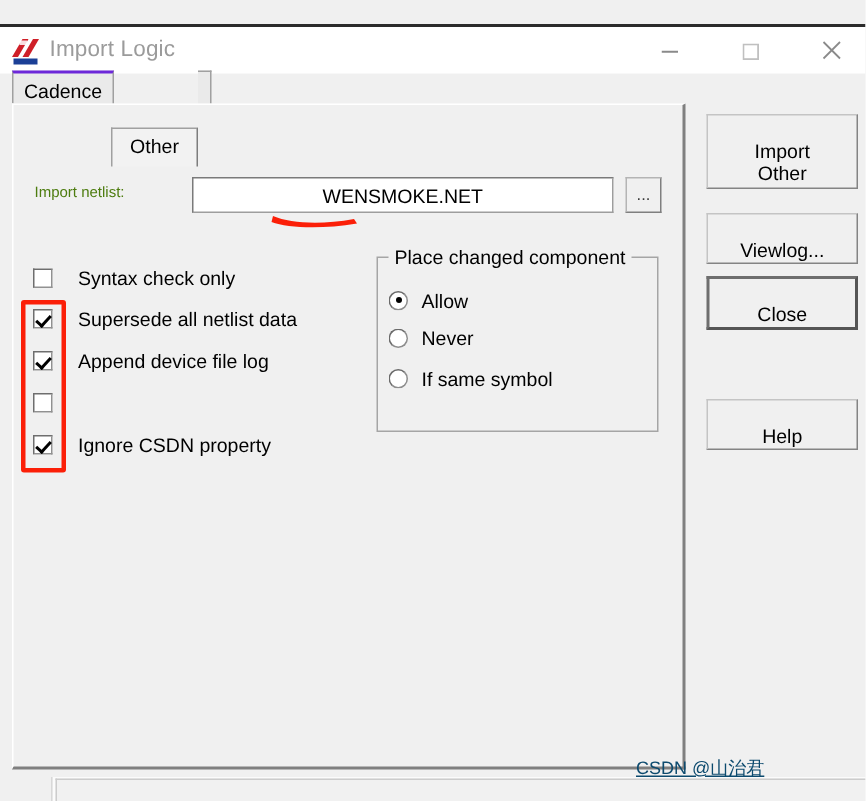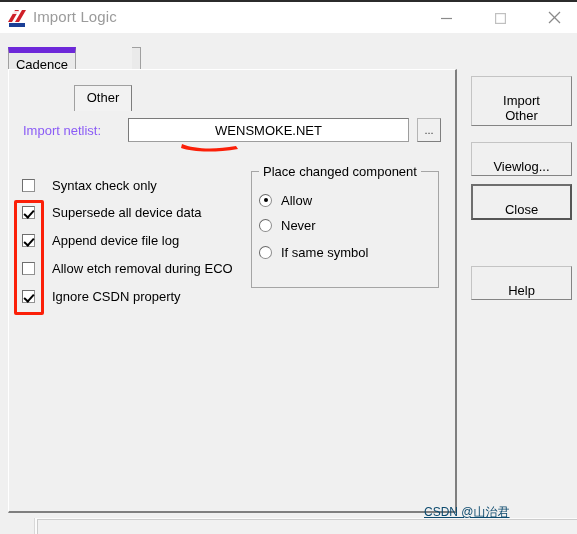--- a/index.html
+++ b/index.html
@@ -19,21 +19,21 @@
   #app-window {
     position: absolute;
     left: 0; top: 0;
     width: 577px;
     height: 518px;
     background: #f0f0f0;
     box-sizing: border-box;
   }
   #titlebar {
     position: absolute;
-    left: 0; top: 0;
+    left: 0; top: 16px;
     width: 577px;
     height: 33px;
     background: #ffffff;
     border-top: 2px solid #2b2b2b;
     box-sizing: border-box;
   }
   #app-icon {
     position: absolute;
     left: 7px; top: 7px;
     width: 20px; height: 19px;
@@ -82,21 +82,21 @@
     text-align: center;
     line-height: 23px;
     background: #efefef;
     cursor: default;
     white-space: nowrap;
   }
   #tab-cadence {
     left: 0;
     width: 68px;
     border-left: 1px solid #a0a0a0;
-    border-top: 6px solid #6d28d9;
+    border-top: 2px solid #6d28d9;
     border-right: 1px solid #a0a0a0;
     background: #eaeaea;
     top: 2px;
     height: 23px;
   }
   #tab-other {
     left: 66px;
     width: 58px;
     border-left: 1px solid #a0a0a0;
     border-top: 1px solid #a0a0a0;
@@ -130,22 +130,22 @@
     border-right: 2px solid #7f7f7f;
     border-bottom: 2px solid #7f7f7f;
     box-sizing: border-box;
   }
 
   
   #label-import-netlist {
     position: absolute;
     left: 23px;
     top: 123px;
-    font-size: 13px;
-    color: #8b5cf6;
+    font-size: 10px;
+    color: #4d7c0f;
     white-space: nowrap;
   }
   #netlist-input {
     position: absolute;
     left: 128px;
     top: 118px;
     width: 281px;
     height: 24px;
     box-sizing: border-box;
     background: #ffffff;
@@ -415,29 +415,28 @@
   <div id="label-import-netlist">Import netlist:</div>
   <input id="netlist-input" type="text" value="WENSMOKE.NET" style="">
   <button id="browse-button">...</button>
 
   <div class="cb-row" style="top:174px">
     <span class="cb-box"></span>
     <span class="cb-label">Syntax check only</span>
   </div>
   <div class="cb-row" style="top:201px">
     <span class="cb-box checked"></span>
-    <span class="cb-label">Supersede all device data</span>
+    <span class="cb-label">Supersede all netlist data</span>
   </div>
   <div class="cb-row" style="top:229px">
     <span class="cb-box checked"></span>
     <span class="cb-label">Append device file log</span>
   </div>
   <div class="cb-row" style="top:257px">
     <span class="cb-box"></span>
-    <span class="cb-label">Allow etch removal during ECO</span>
   </div>
   <div class="cb-row" style="top:285px">
     <span class="cb-box checked"></span>
     <span class="cb-label">Ignore CSDN property</span>
   </div>
 
   <div id="group-place"></div>
   <div id="group-place-title">Place changed component</div>
 
   <div class="radio-row" style="top:189px">

